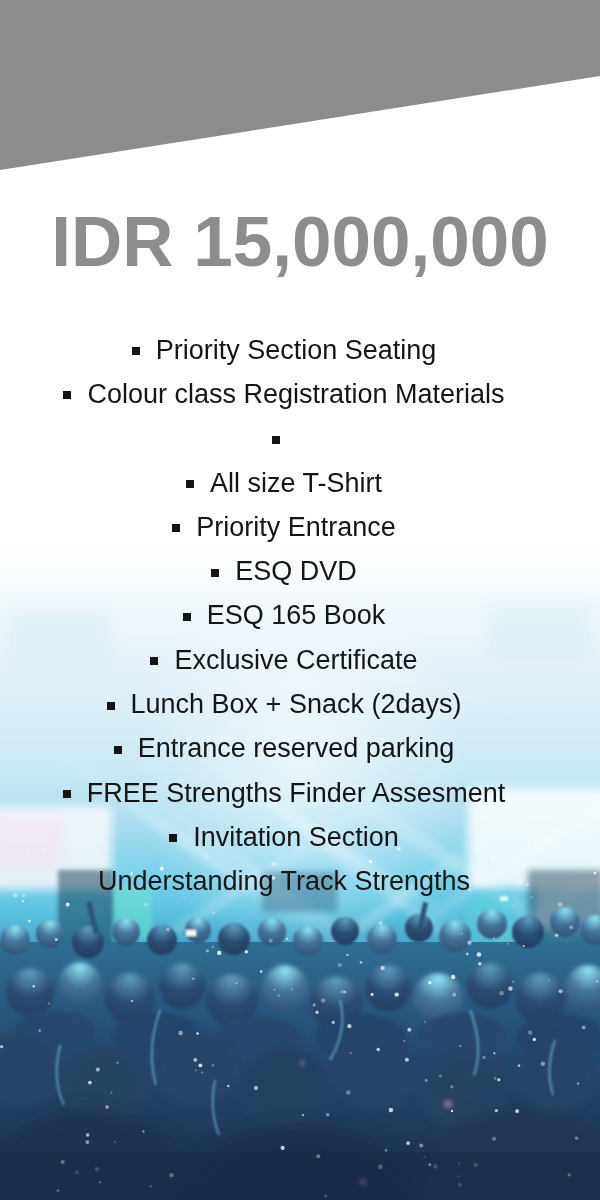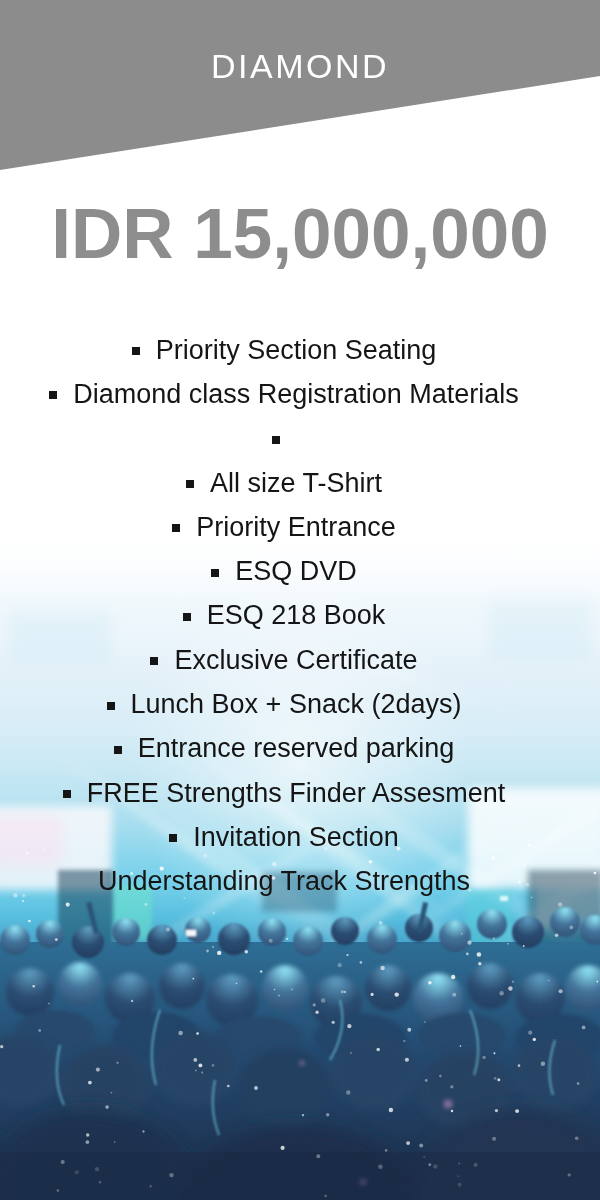--- a/index.html
+++ b/index.html
@@ -17,21 +17,21 @@
     clip-path:polygon(0 0,600px 0,600px 76px,0 170px);
   }
   .tier-title{
     position:absolute;top:47px;left:0;width:600px;
     text-align:center;color:#ffffff;
     font-size:34px;font-weight:300;letter-spacing:2.5px;
   }
 
   
   .price-text{
-    position:absolute;top:192px;left:0;width:600px;
+    position:absolute;top:200px;left:0;width:600px;
     text-align:center;color:var(--price_gray,#8d8d8d);
     font-size:71px;font-weight:700;letter-spacing:0px;line-height:84px;
   }
 
   
   .features-list{position:absolute;top:328px;left:0;width:568px;z-index:5;}
   .feature-item{
     height:44.3px;display:flex;align-items:center;justify-content:center;
     font-size:27px;color:var(--text_dark,#151515);white-space:nowrap;
   }
@@ -374,51 +374,50 @@
           <circle cx="261.2" cy="431.5" r="1.23" fill="#ffffff" opacity="0.75"></circle>
           <circle cx="287.1" cy="398.9" r="1.12" fill="#ffffff" opacity="0.58"></circle>
           <circle cx="49.0" cy="463.4" r="0.95" fill="#ffffff" opacity="0.41"></circle>
           <circle cx="429.8" cy="624.8" r="1.49" fill="#ffffff" opacity="0.87"></circle>
         </g>
       <rect x="0" y="612" width="600" height="48" fill="#1a2a45" opacity="0.55"></rect>
     </svg>
   </div>
 
   <div class="tier-banner"></div>
-  <div class="tier-title">DIAMOND</div>
 
   <div class="price-text">IDR 15,000,000</div>
 
   <div class="features-list">
     <div class="feature-item">
         <span class="bullet"></span>
         <span>Priority Section Seating</span>
       </div>
     <div class="feature-item">
         <span class="bullet"></span>
-        <span>Diamond class Registration Materials</span>
+        <span>Colour class Registration Materials</span>
       </div>
     <div class="feature-item">
         <span class="bullet"></span>
       </div>
     <div class="feature-item">
         <span class="bullet"></span>
         <span>All size T-Shirt</span>
       </div>
     <div class="feature-item">
         <span class="bullet"></span>
         <span>Priority Entrance</span>
       </div>
     <div class="feature-item">
         <span class="bullet"></span>
         <span>ESQ DVD</span>
       </div>
     <div class="feature-item">
         <span class="bullet"></span>
-        <span>ESQ 218 Book</span>
+        <span>ESQ 165 Book</span>
       </div>
     <div class="feature-item">
         <span class="bullet"></span>
         <span>Exclusive Certificate</span>
       </div>
     <div class="feature-item">
         <span class="bullet"></span>
         <span>Lunch Box + Snack (2days)</span>
       </div>
     <div class="feature-item">

